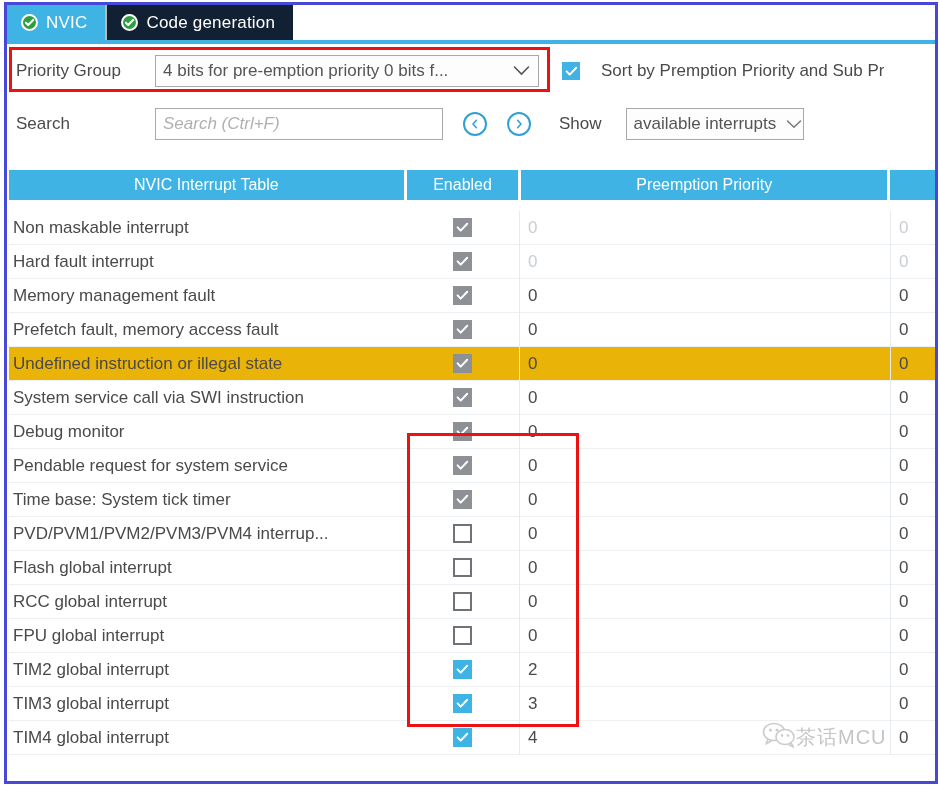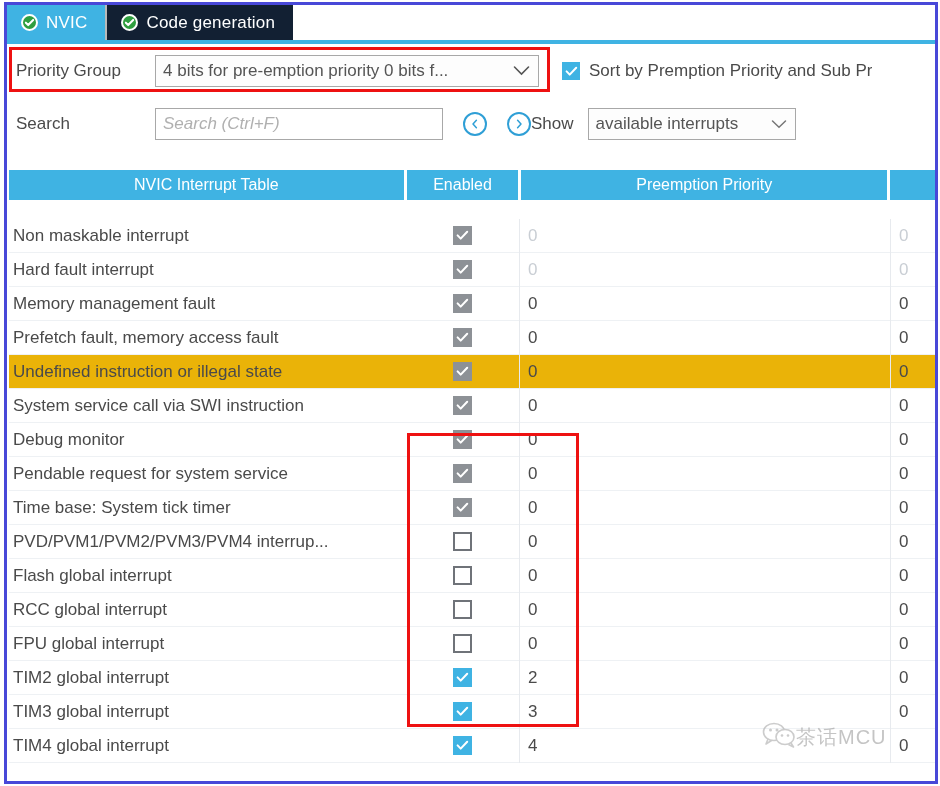--- a/index.html
+++ b/index.html
@@ -107,21 +107,21 @@
   .combo-priority { width: 384px; gap: 32px; }
   .chev {
     margin-left: 10px;
     flex: none;
     color: #555;
   }
 
   .sortwrap {
     display: flex;
     align-items: center;
-    gap: 9px;
+    gap: 21px;
     margin-left: 23px;
     overflow: hidden;
     white-space: nowrap;
   }
   .cb-blue {
     width: 18px; height: 18px;
     background: #3fb3e3;
     display: inline-flex;
     align-items: center;
     justify-content: center;
@@ -173,24 +173,24 @@
     align-items: center;
     justify-content: center;
     font-size: 13px;
     line-height: 1;
     margin-left: 20px;
     cursor: default;
     flex: none;
   }
   .navbtn:first-of-type { margin-left: 23px; }
 
-  .lbl-show { }
+  .lbl-show { margin-left: 28px; }
   .combo-show {
-    width: 208px;
-    margin-left: 14px;
+    width: 178px;
+    margin-left: 24px;
   }
 
   
   .table {
     position: absolute;
     left: 9px; top: 170px;
     width: 926px;
     height: 608px;
     background: #ffffff;
     overflow: hidden;
@@ -208,21 +208,21 @@
     display: flex;
     align-items: center;
     justify-content: center;
     cursor: default;
   }
   .col-name { width: 396px; }
   .col-enabled { width: 112px; }
   .col-preempt { width: 367px; }
   .col-last { width: 45px; }
 
-  .tbody { padding-top: 19px; }
+  .tbody { padding-top: 11px; }
   .trow {
     display: flex;
     height: 34px;
     align-items: center;
     border-bottom: 1px solid #eef1f4;
     background: #ffffff;
   }
   .trow.selected { background: #eab308; }
 
   .cell-name {

